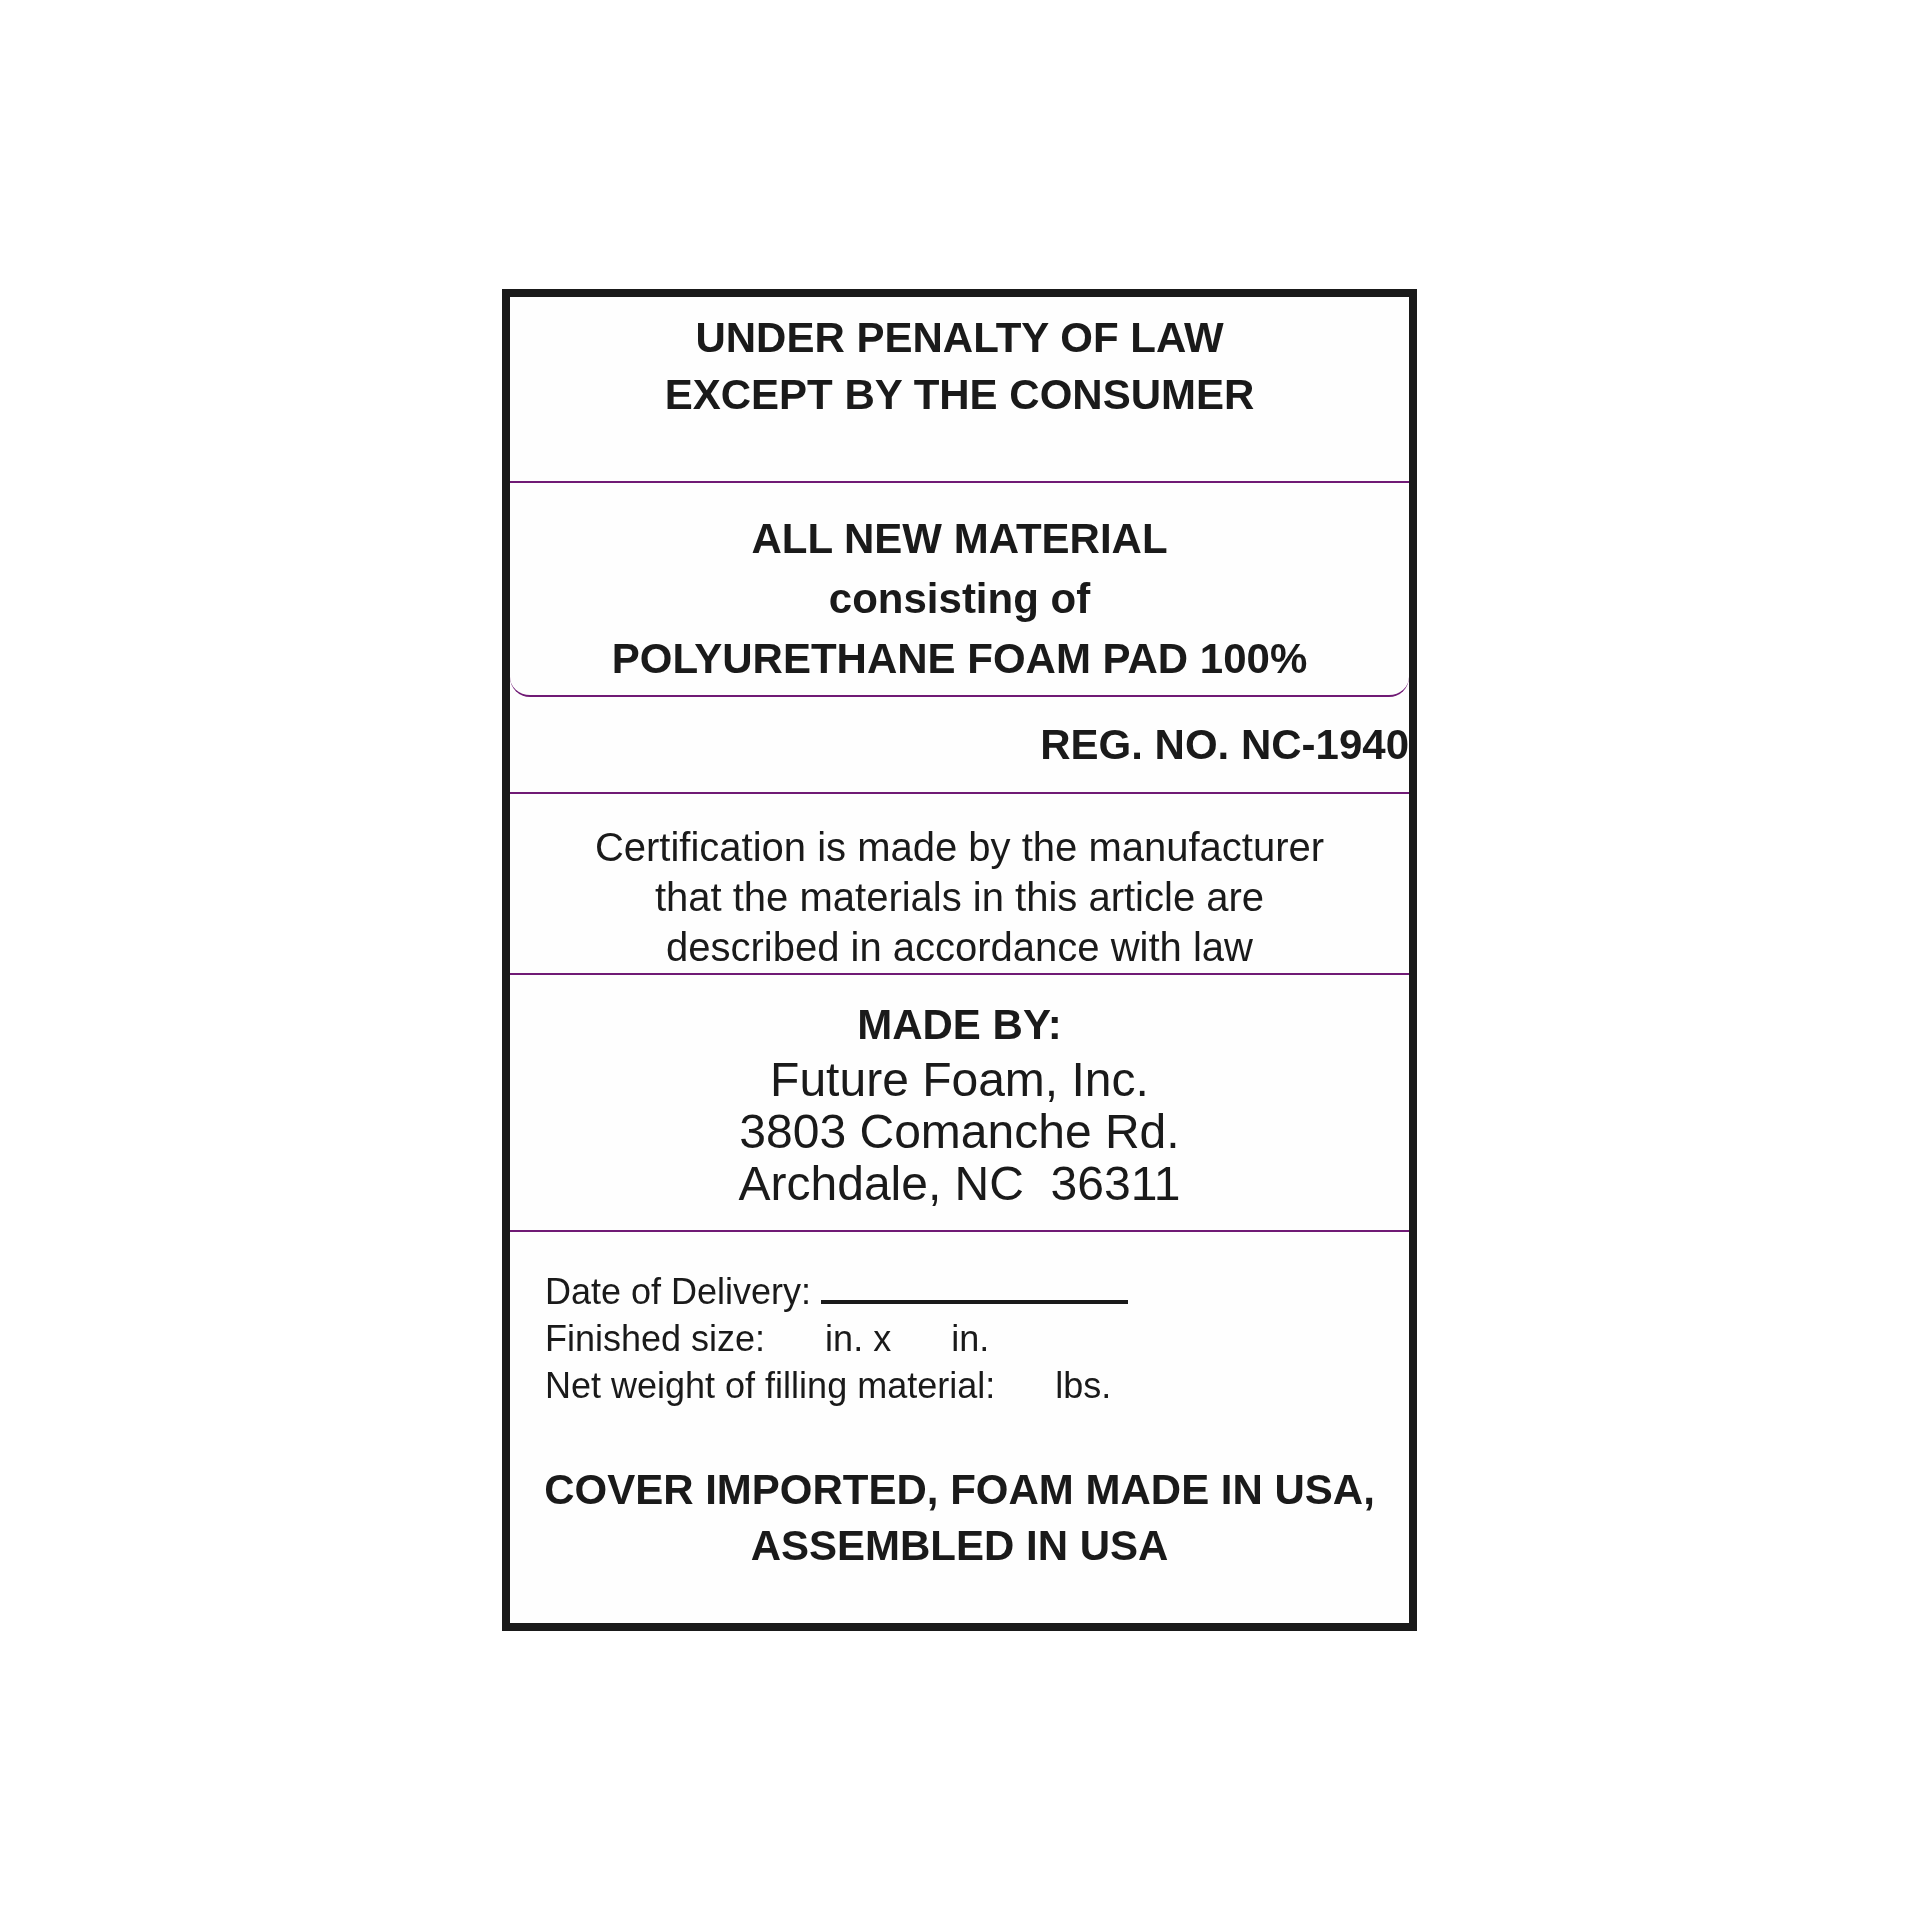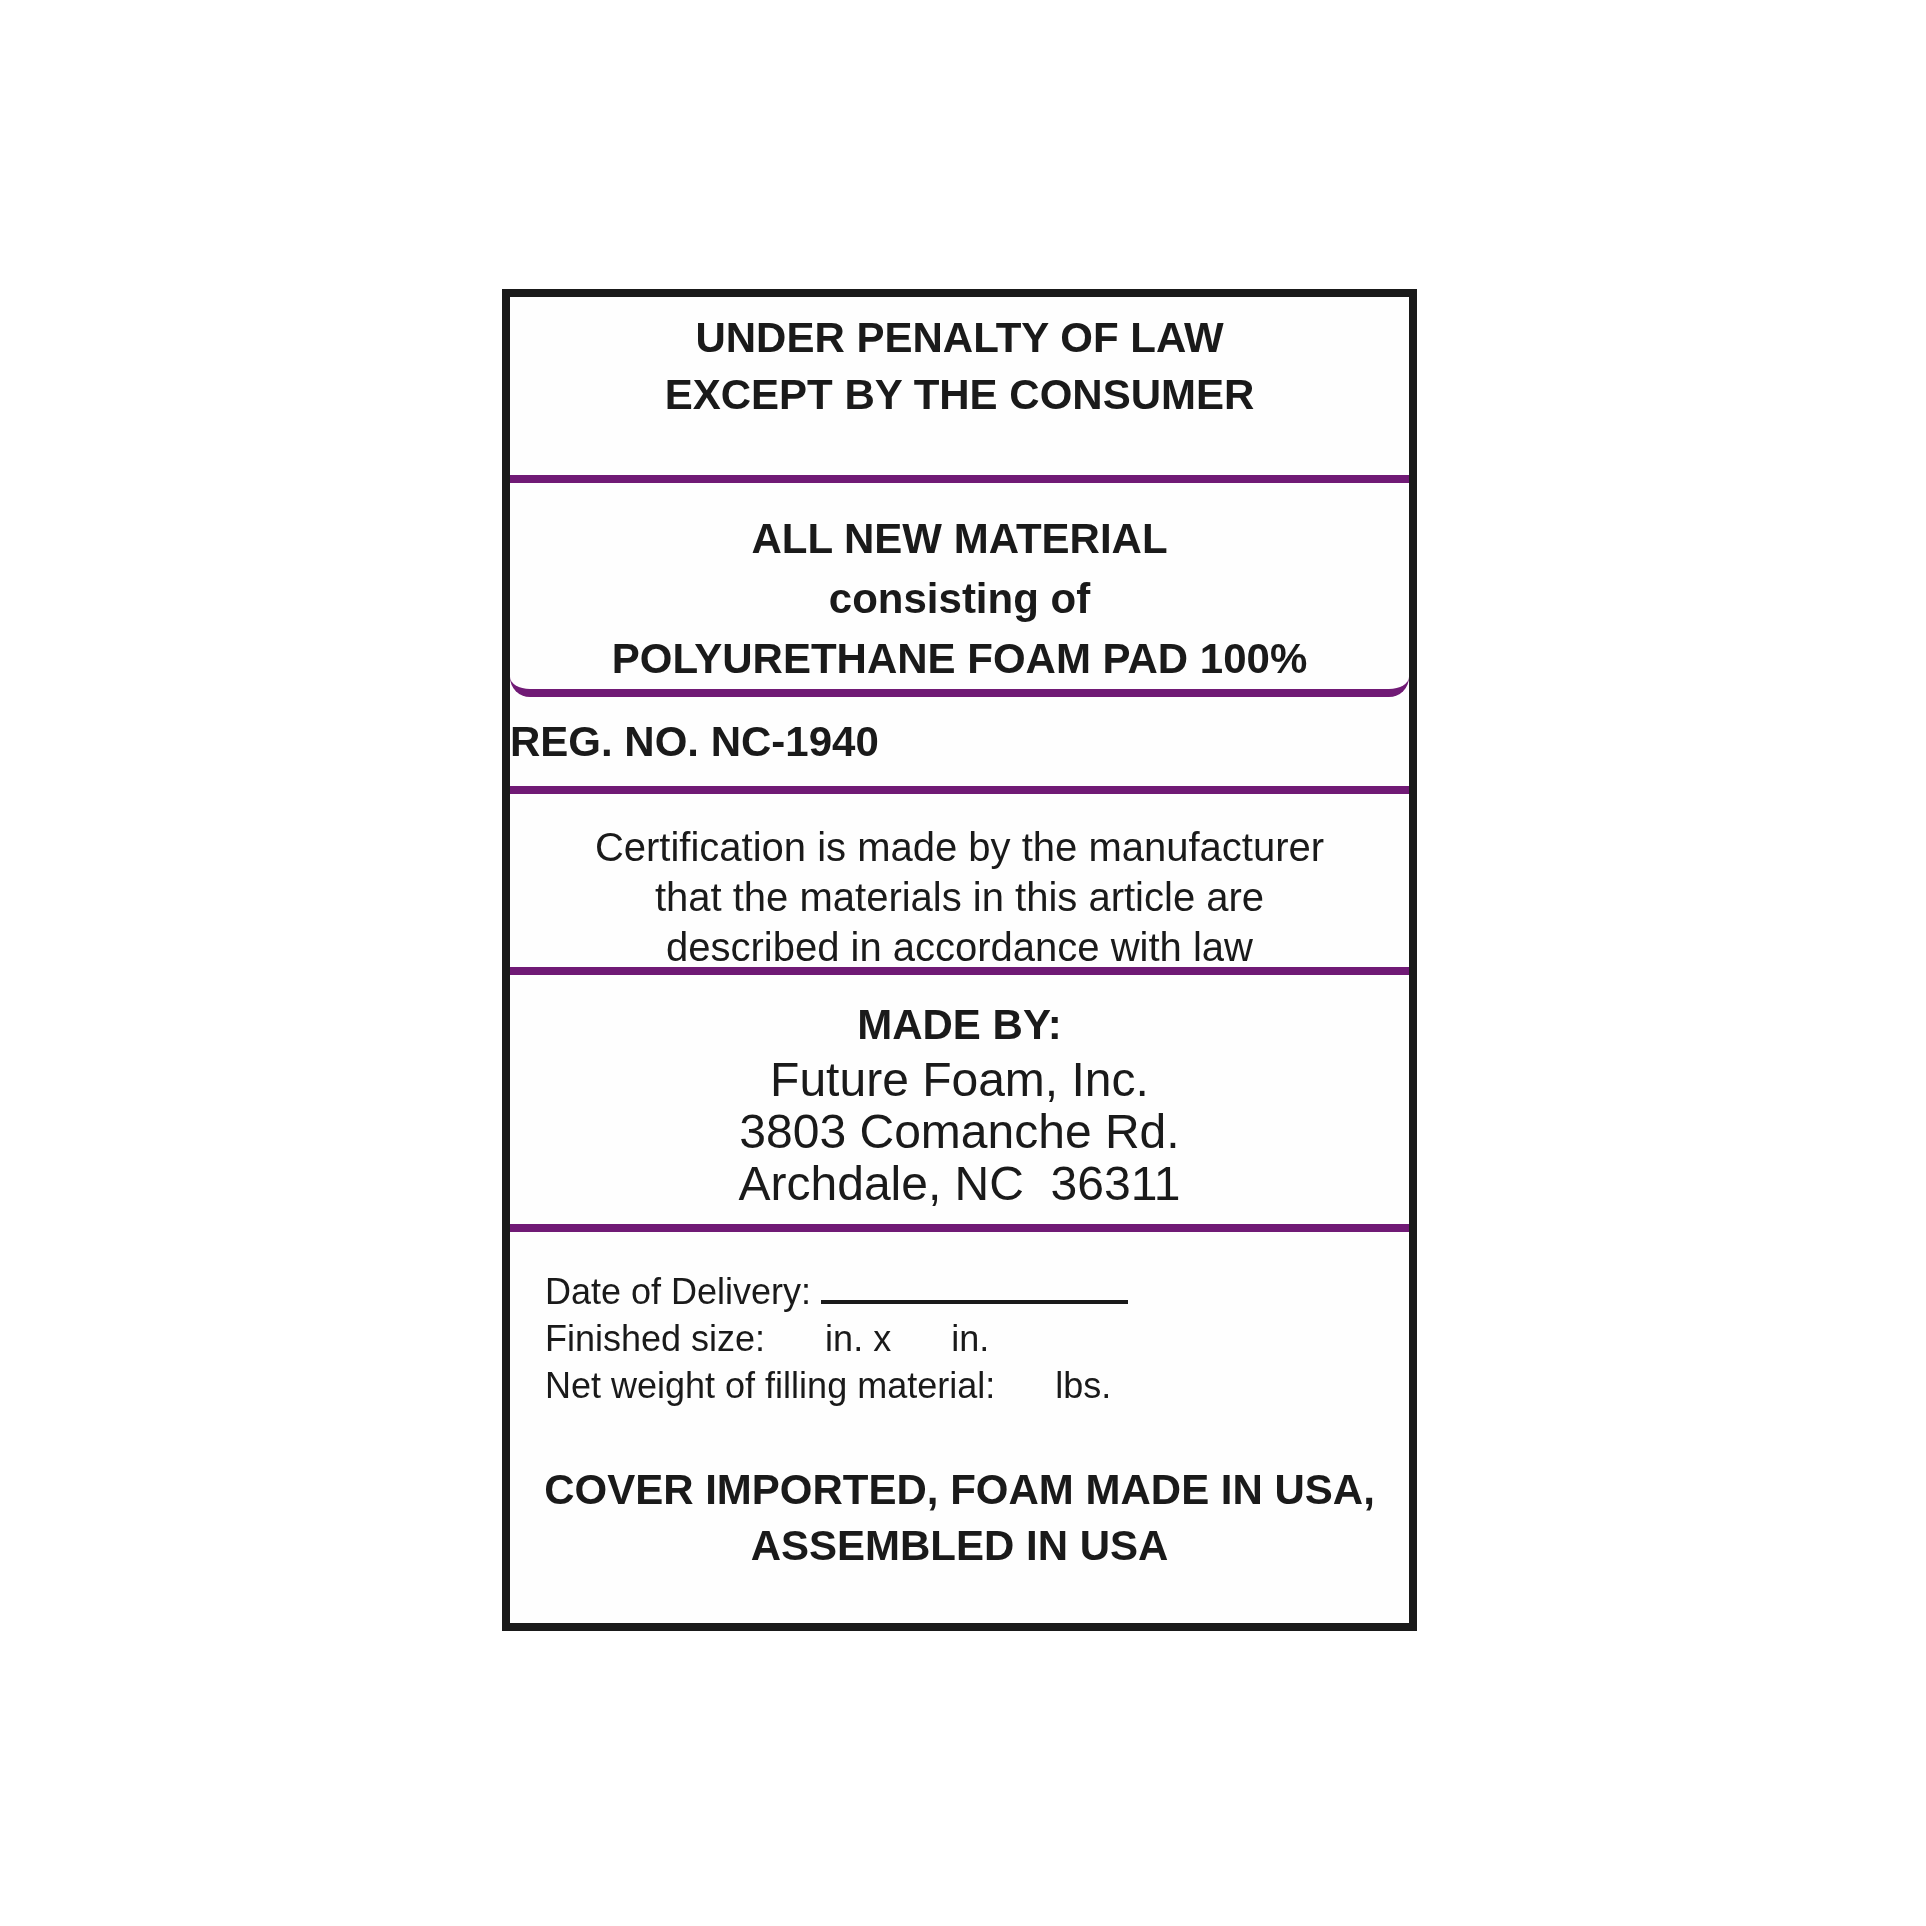--- a/index.html
+++ b/index.html
@@ -20,21 +20,21 @@
     left: 502px;
     top: 289px;
     width: 915px;
     height: 1342px;
     box-sizing: border-box;
     border: 8px solid #1a1a1a;
     background: #fefefe;
   }
   .section {
     box-sizing: border-box;
-    border-bottom: 8px solid #701a75;
+    border-bottom: 2px solid #701a75;
     text-align: center;
     overflow: hidden;
   }
   .section:last-child {
     border-bottom: none;
     margin-top: 8px;
   }
   .bold-line {
     font-weight: bold;
     font-size: 42px;
@@ -60,21 +60,21 @@
     border-radius: 20px;
   }
   .sec-material .bold-line {
     line-height: 60px;
   }
   
   .sec-reg {
     height: 97px;
     display: flex;
     align-items: center;
-    justify-content: flex-start;
+    justify-content: flex-end;
   }
   
   .sec-cert {
     height: 181px;
     padding-top: 28px;
   }
   
   .sec-madeby {
     height: 257px;
     padding-top: 20px;

